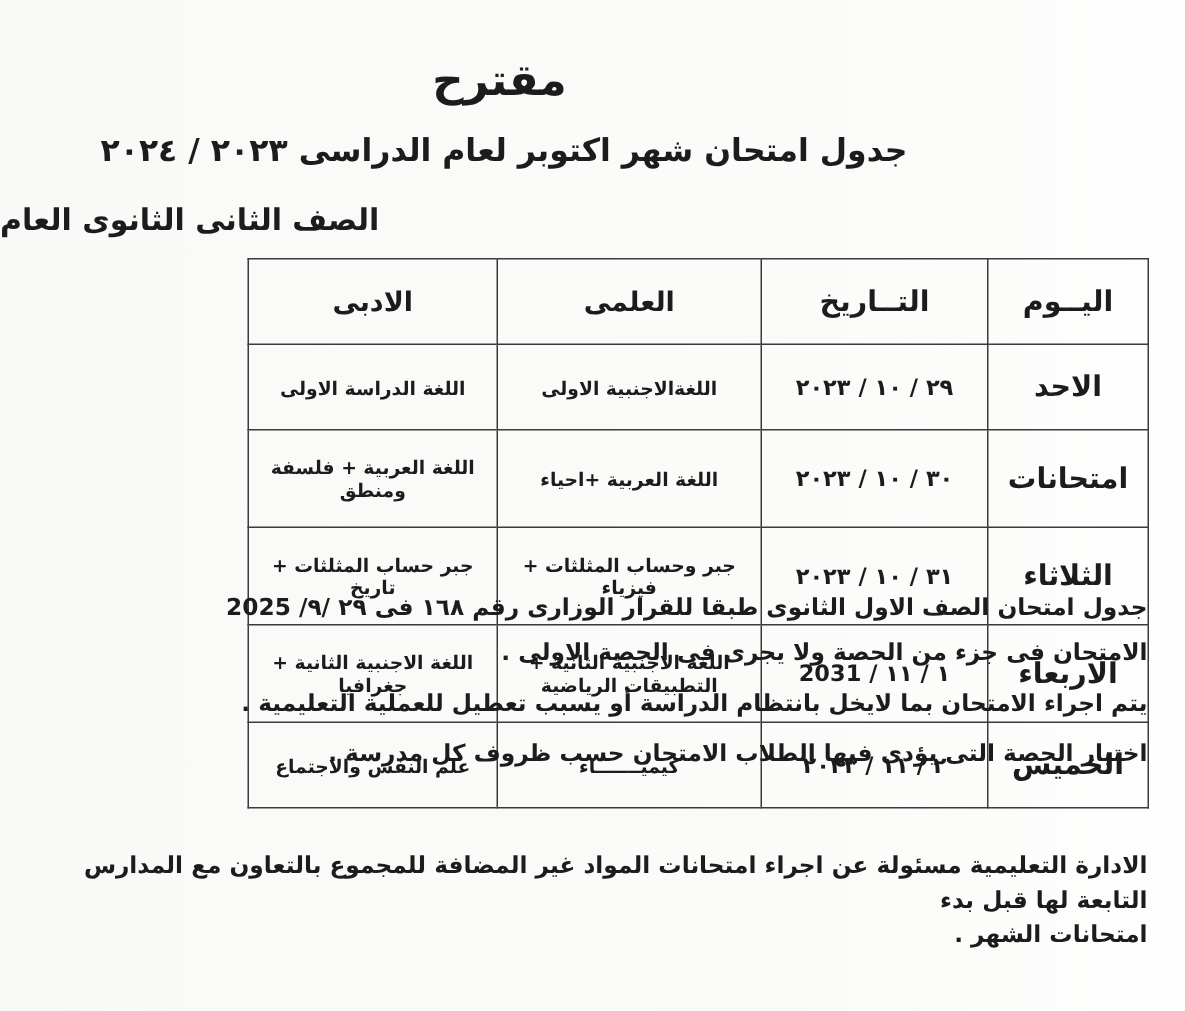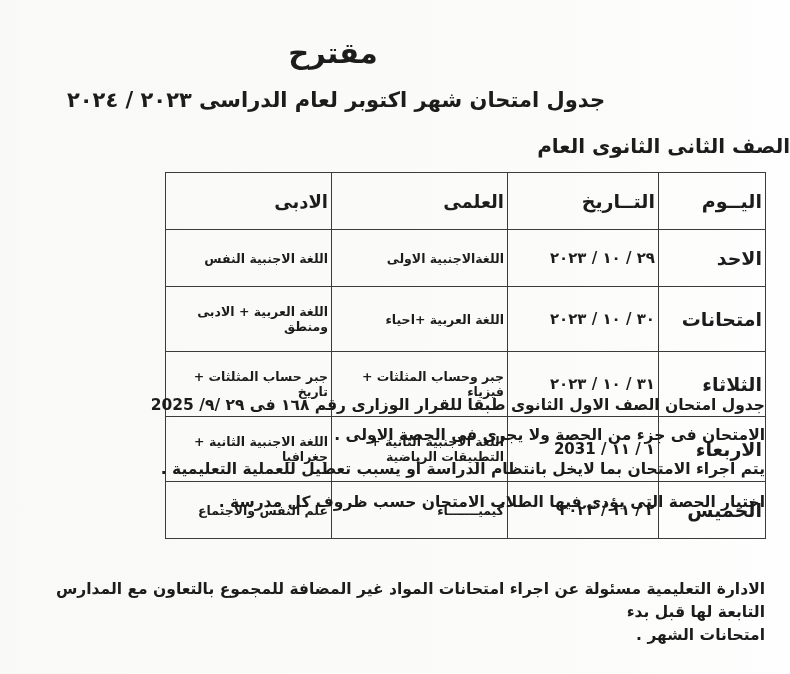--- a/index.html
+++ b/index.html
@@ -8,44 +8,44 @@
     background:linear-gradient(90deg,#f9f9f7 0%,#fbfbf9 70%,#fefefe 100%);
     font-family:"DejaVu Sans",sans-serif;
     color:#1c1c1c;font-weight:700;
     direction:rtl;
   }
   .sheet{position:absolute;inset:0;}
   .doc-title{position:absolute;top:36px;left:0;width:666px;text-align:center;
     font-size:29px;line-height:34px;}
   .doc-subtitle{position:absolute;top:87px;left:0;width:672px;text-align:center;
     font-size:21px;line-height:26px;}
-  .doc-grade{position:absolute;top:134px;left:0;width:790px;text-align:right;
+  .doc-grade{position:absolute;top:134px;left:0;width:790px;text-align:left;
     font-size:20px;line-height:24px;}
   table.exam{
     position:absolute;top:172px;left:165px;width:600px;
     border-collapse:collapse;table-layout:fixed;direction:rtl;
     font-weight:700;color:#1c1c1c;
   }
   table.exam td,table.exam th{
-    border:1.6px solid #3b3b3b;text-align:right;vertical-align:middle;
+    border:1.6px solid #3b3b3b;text-align:center;vertical-align:middle;
     padding:17px 3px;overflow:hidden;
   }
   tr.hdr{height:42px;} tr.r0{height:35px;} tr.r1{height:35px;}
   tr.r2{height:38px;} tr.r3{height:35px;} tr.r4{height:31px;}
   th.h-day,th.h-date{font-size:19px;}
   th.h-sci,th.h-lit{font-size:18px;}
   td.c-day{font-size:19px;margin-top:16px;}
   td.c-date{font-size:15px;white-space:nowrap;}
   td.c-sub{font-size:12.5px;line-height:15px;}
   .note{
     position:absolute;right:25px;left:30px;text-align:right;
     font-size:15.5px;line-height:23px;white-space:pre-line;
   }
   .n0{top:394px;} .n1{top:424px;} .n2{top:458px;}
-  .n3{top:491px;} .n4{top:526px;} .n5{top:578px;}
+  .n3{top:491px;} .n4{top:526px;} .n5{top:566px;}
 </style>
 </head>
 <body>
 
 <div class="sheet">
 
   <div class="doc-title">مقترح</div>
   <div class="doc-subtitle">جدول امتحان شهر اكتوبر لعام الدراسى ٢٠٢٣ / ٢٠٢٤</div>
   <div class="doc-grade">الصف الثانى الثانوى العام</div>
 
@@ -60,27 +60,27 @@
         <tr class="hdr">
       <th class="h-day">اليــوم</th>
       <th class="h-date">التــاريخ</th>
       <th class="h-sci">العلمى</th>
       <th class="h-lit">الادبى</th>
     </tr>
     <tr class="r0">
       <td class="c-day">الاحد</td>
       <td class="c-date">٢٩ / ١٠ / ٢٠٢٣</td>
       <td class="c-sub">اللغةالاجنبية الاولى</td>
-      <td class="c-sub">اللغة الاجنبية النفس</td>
+      <td class="c-sub">اللغة الدراسة الاولى</td>
     </tr>
     <tr class="r1">
       <td class="c-day">امتحانات</td>
       <td class="c-date">٣٠ / ١٠ / ٢٠٢٣</td>
       <td class="c-sub">اللغة العربية +احياء</td>
-      <td class="c-sub">اللغة العربية + الادبى ومنطق</td>
+      <td class="c-sub">اللغة العربية + فلسفة ومنطق</td>
     </tr>
     <tr class="r2">
       <td class="c-day">الثلاثاء</td>
       <td class="c-date">٣١ / ١٠ / ٢٠٢٣</td>
       <td class="c-sub">جبر وحساب المثلثات + فيزياء</td>
       <td class="c-sub">جبر حساب المثلثات + تاريخ</td>
     </tr>
     <tr class="r3">
       <td class="c-day">الاربعاء</td>
       <td class="c-date">١ / ١١ / 2031</td>

